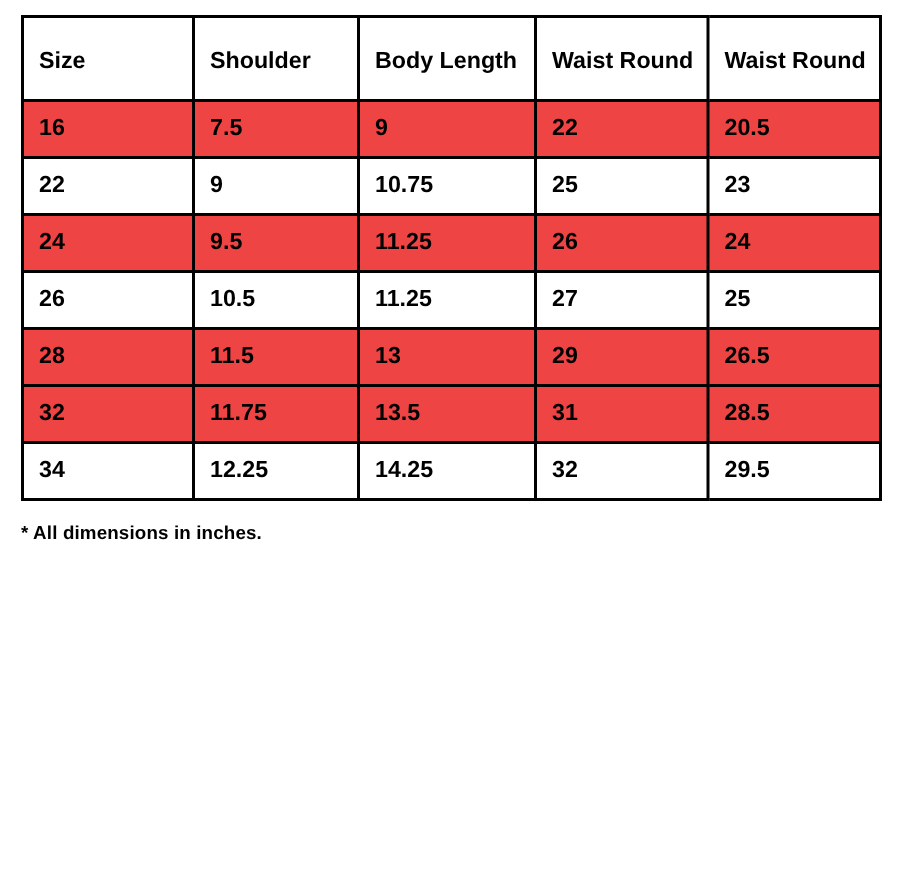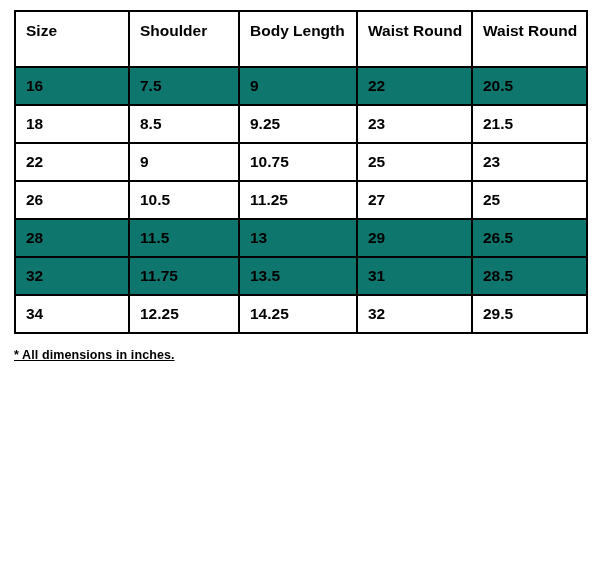--- a/index.html
+++ b/index.html
@@ -34,40 +34,39 @@
     font-weight: bold;
     text-align: left;
     vertical-align: middle;
     line-height: 1.25;
     background: #ffffff;
     box-sizing: border-box;
   }
   table.size-chart thead th {
     height: 56px;
     vertical-align: top;
-    padding-top: 9px;
+    padding-top: 19px;
   }
   table.size-chart tbody tr.shaded td {
-    background: #0f766e;
+    background: #ef4444;
   }
   table.size-chart tbody td {
     height: 38px;
   }
   col.c0 { width: 114px; }
   col.c1 { width: 110px; }
   col.c2 { width: 118px; }
   col.c3 { width: 115px; }
   col.c4 { width: 115px; }
   .footnote {
     margin: 14px 0 0 14px;
     font-size: 12.5px;
     font-weight: bold;
     color: #000000;
     letter-spacing: 0.1px;
-    text-decoration: underline;
   }
 </style>
 </head>
 <body>
 
 <div class="page">
 
   <table class="size-chart">
     <colgroup>
       <col class="c0">
@@ -87,32 +86,32 @@
     </thead>
     <tbody>
       <tr class="shaded">
         <td>16</td>
         <td>7.5</td>
         <td>9</td>
         <td>22</td>
         <td>20.5</td>
       </tr>
       <tr>
-        <td>18</td>
-        <td>8.5</td>
-        <td>9.25</td>
-        <td>23</td>
-        <td>21.5</td>
-      </tr>
-      <tr>
         <td>22</td>
         <td>9</td>
         <td>10.75</td>
         <td>25</td>
         <td>23</td>
+      </tr>
+      <tr class="shaded">
+        <td>24</td>
+        <td>9.5</td>
+        <td>11.25</td>
+        <td>26</td>
+        <td>24</td>
       </tr>
       <tr>
         <td>26</td>
         <td>10.5</td>
         <td>11.25</td>
         <td>27</td>
         <td>25</td>
       </tr>
       <tr class="shaded">
         <td>28</td>

